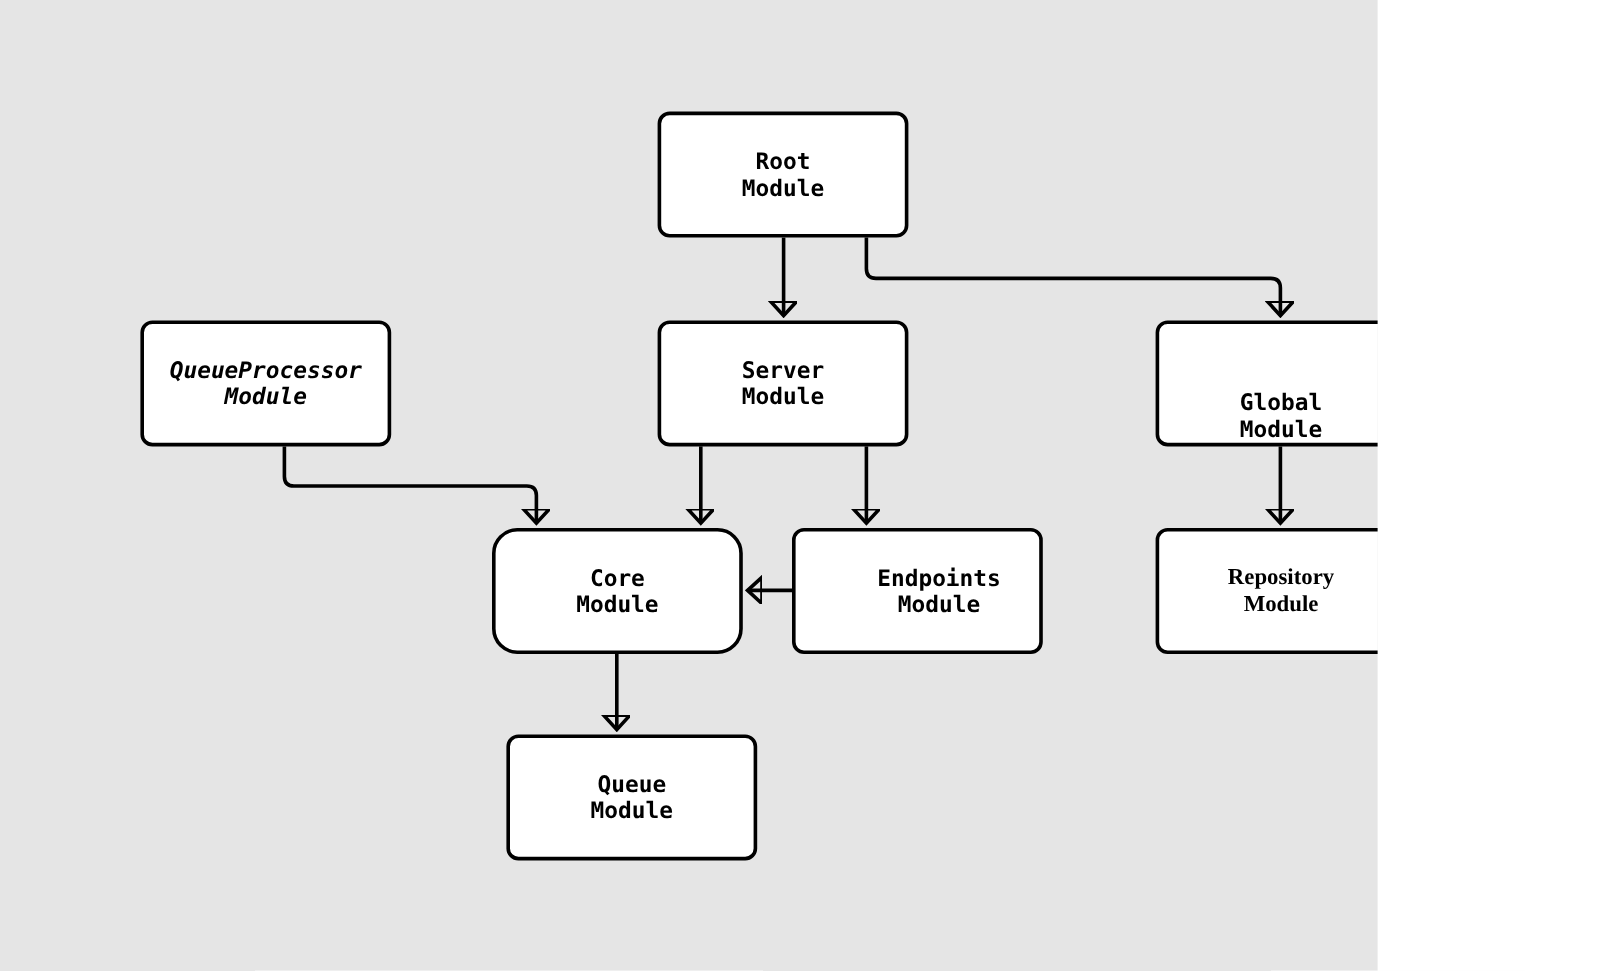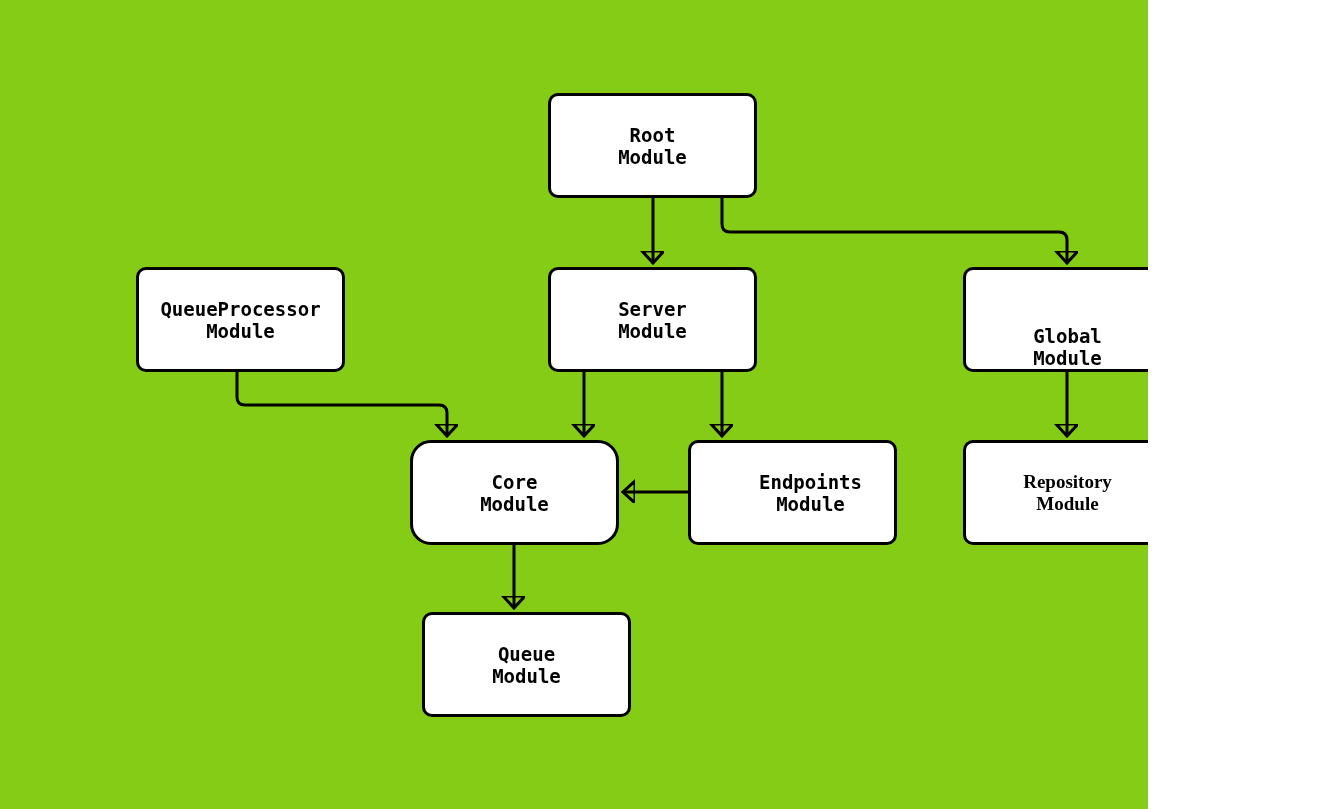--- a/index.html
+++ b/index.html
@@ -5,21 +5,21 @@
   html, body {
     margin: 0;
     padding: 0;
     background: #ffffff;
     font-family: "DejaVu Sans Mono", "Liberation Mono", monospace;
   }
   .canvas {
     position: relative;
     width: 1148px;
     height: 809px;
-    background: #84cc16;
+    background: #e5e5e5;
     overflow: hidden;
   }
   .edges {
     position: absolute;
     left: 0;
     top: 0;
     pointer-events: none;
   }
   .edges path {
     fill: none;
@@ -42,24 +42,24 @@
     white-space: pre-line;
     text-align: center;
     font-size: 19px;
     font-weight: 700;
     line-height: 22px;
     color: #000000;
   }
   
   .pos-root        { left: 548px; top: 93px; }
   .pos-server      { left: 548px; top: 267px; }
-  .pos-queueproc   { left: 136px; top: 267px; }
+  .pos-queueproc   { left: 117px; top: 267px; font-style: italic; }
   .pos-global      { left: 963px; top: 267px; align-items: flex-end; }
   .pos-core        { left: 410px; top: 440px; border-radius: 21px; }
-  .pos-endpoints   { left: 688px; top: 440px; padding-left: 36px; }
+  .pos-endpoints   { left: 660px; top: 440px; padding-left: 36px; }
   .pos-repository  { left: 963px; top: 440px; font-family: Liberation Serif, serif; }
   .pos-queue       { left: 422px; top: 612px; }
 </style>
 </head>
 <body>
 
 <div class="canvas">
 
   <svg class="edges" width="1337" height="809" viewBox="0 0 1337 809">
     <defs>

